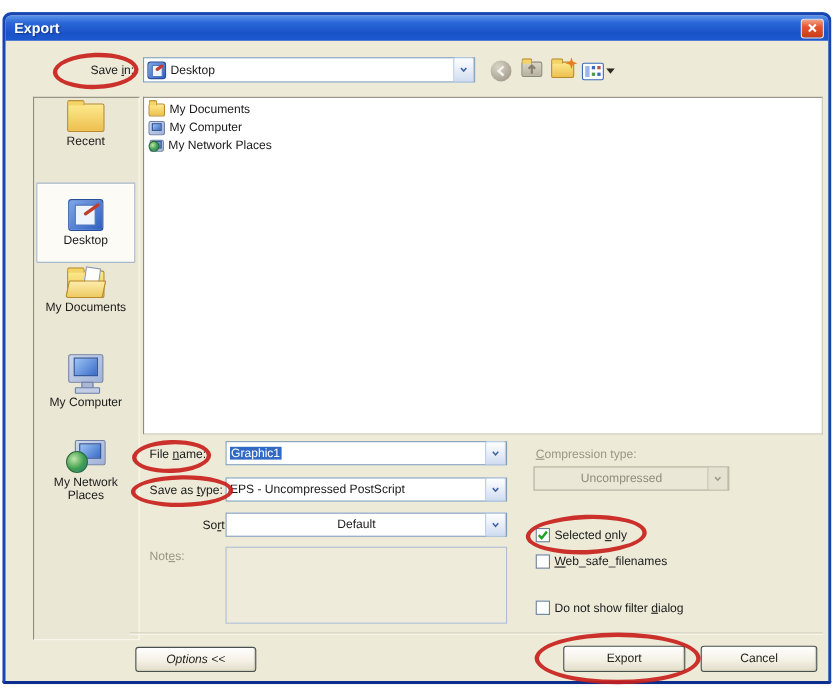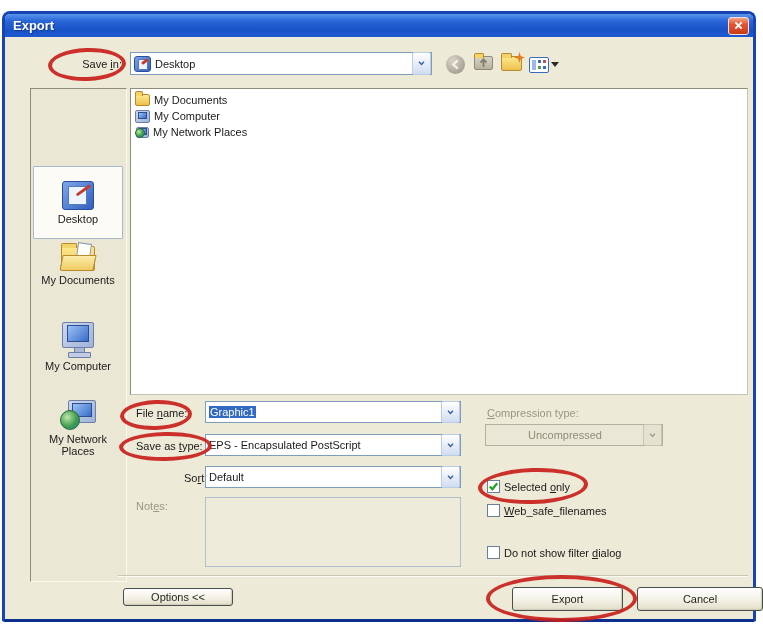--- a/index.html
+++ b/index.html
@@ -146,20 +146,24 @@
       <span style="position:absolute;left:8px;top:8px;width:3px;height:3px;background:#4a9a4a;"></span>
       <span style="position:absolute;left:13px;top:8px;width:3px;height:3px;background:#3a6ac0;"></span>
     </span>
     <svg width="8" height="6" viewBox="0 0 8 6" style="margin-left:2px;">
         <path d="M0 0 L8 0 L4 5 Z" fill="#2b2b22"></path>
       </svg>
   </div>
 
   <div class="abs places" style="left:30px;top:88px;width:97px;height:494px;"></div>
 
+  <div class="abs place-item" style="left:38px;top:94px;width:80px;">
+    <span class="folder" style="width:32px;height:24px;"></span>
+    <span class="plabel">Recent</span>
+  </div>
 
   <div class="abs place-item selected" style="left:33px;top:166px;width:90px;height:73px;">
     <span class="mini-desktop" style="width:30px;height:27px;">
         <span class="pg"></span>
         <span class="pen"></span>
       </span>
     <span class="plabel">Desktop</span>
   </div>
 
   <div class="abs place-item" style="left:38px;top:246px;width:80px;">
@@ -216,30 +220,30 @@
     <span class="val"><span class="sel">Graphic1</span></span>
     <span class="drop">
       <svg class="chev" viewBox="0 0 10 8">
           <path d="M1.5 1.5 L5 5.5 L8.5 1.5" stroke="#3a5fa8" stroke-width="2" fill="none"></path>
         </svg>
     </span>
   </div>
 
   <div class="abs flabel" style="left:136px;top:440px;">Save as <u>t</u>ype:</div>
   <div class="abs combo" style="left:205px;top:434px;width:256px;height:22px;">
-    <span class="val">EPS - Encapsulated PostScript</span>
+    <span class="val">EPS - Uncompressed PostScript</span>
     <span class="drop">
       <svg class="chev" viewBox="0 0 10 8">
           <path d="M1.5 1.5 L5 5.5 L8.5 1.5" stroke="#3a5fa8" stroke-width="2" fill="none"></path>
         </svg>
     </span>
   </div>
 
   <div class="abs flabel" style="left:136px;top:472px;margin-left:48px;">So<u>r</u>t type:</div>
-  <div class="abs combo" style="left:205px;top:466px;width:256px;height:22px;">
+  <div class="abs combo" style="left:205px;top:466px;width:256px;height:22px;text-align:center;">
     <span class="val">Default</span>
     <span class="drop">
       <svg class="chev" viewBox="0 0 10 8">
           <path d="M1.5 1.5 L5 5.5 L8.5 1.5" stroke="#3a5fa8" stroke-width="2" fill="none"></path>
         </svg>
     </span>
   </div>
 
   <div class="abs flabel dim" style="left:136px;top:500px;">Not<u>e</u>s:</div>
   <div class="abs" style="left:205px;top:497px;width:256px;height:70px;background:#eeebdb;border:1px solid #aebfd4;"></div>
@@ -272,23 +276,23 @@
 
   <div class="abs cbrow" style="left:487px;top:546px;text-align:right;">
     <span class="cbbox">
       
     </span>
     <span>Do not show filter <u>d</u>ialog</span>
   </div>
 
   <div class="abs groove" style="left:118px;top:575px;width:630px;height:2px;"></div>
 
-  <div class="abs btn" style="left:123px;top:588px;width:110px;height:18px;">Options &lt;&lt;</div>
+  <div class="abs btn" style="left:123px;top:588px;width:110px;height:23px;font-style:italic;">Options &lt;&lt;</div>
   <div class="abs btn" style="left:512px;top:587px;width:111px;height:24px;">Export</div>
-  <div class="abs btn" style="left:637px;top:587px;width:126px;height:24px;">Cancel</div>
+  <div class="abs btn" style="left:637px;top:587px;width:106px;height:24px;">Cancel</div>
 
   <div class="abs ellipse" style="left:48px;top:48px;width:78px;height:33px;transform:rotate(-2deg);"></div>
   <div class="abs ellipse" style="left:120px;top:400px;width:72px;height:30px;transform:rotate(-2deg);"></div>
   <div class="abs ellipse" style="left:119px;top:432px;width:93px;height:29px;transform:rotate(-1deg);"></div>
   <div class="abs ellipse" style="left:478px;top:468px;width:110px;height:36px;transform:rotate(-2deg);"></div>
   <div class="abs ellipse" style="left:486px;top:575px;width:151px;height:47px;"></div>
 
 </div>
 
 </body></html>

